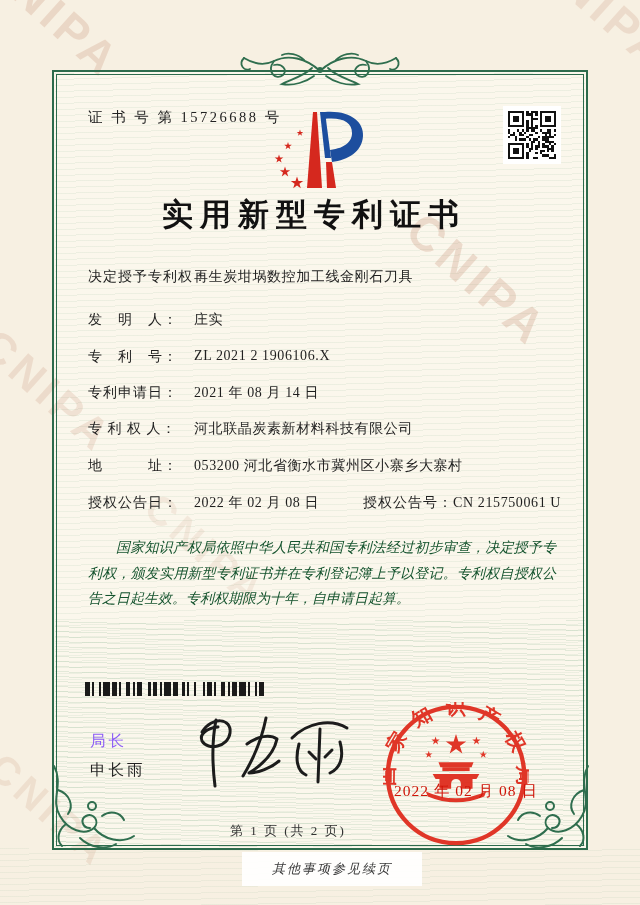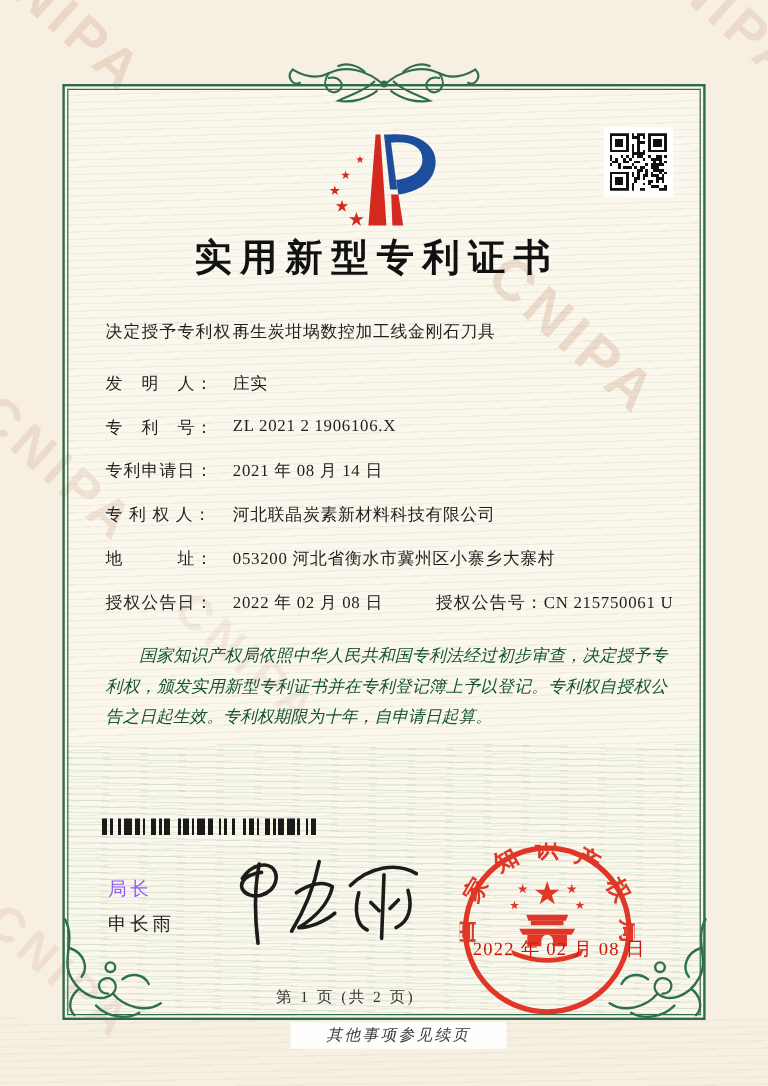--- a/index.html
+++ b/index.html
@@ -70,21 +70,21 @@
   .officer-name{position:absolute;left:90px;top:760px;font-size:15.5px;letter-spacing:3px;color:#222;}
   .signature{position:absolute;left:182px;top:706px;z-index:6;}
 
   .seal{position:absolute;left:383px;top:702px;z-index:6;}
   .seal-date{position:absolute;left:394px;top:781px;z-index:7;font-size:15.5px;
       color:var(--date-red);letter-spacing:1px;white-space:nowrap;}
 
   .page-no{position:absolute;left:0;top:822px;width:576px;text-align:center;
       font-size:13px;letter-spacing:2px;color:#333;}
 
-  .note-band{position:absolute;left:242px;top:852px;width:180px;height:22px;
+  .note-band{position:absolute;left:242px;top:852px;width:180px;height:34px;
       background:rgba(255,255,255,0.92);z-index:6;display:flex;align-items:center;justify-content:center;}
   .note-text{font-size:13px;font-style:italic;letter-spacing:2px;color:#3a3a3a;white-space:nowrap;}
 </style>
 </head>
 <body>
 
 <div class="page">
 
   <div class="inner-bg"></div>
   <div class="guilloche g1"></div>
@@ -136,20 +136,21 @@
       <path d="M50,68 C60,80 78,84 90,76"></path>
       <path d="M36,78 C46,88 62,90 72,84"></path>
       <path d="M22,64 C14,70 12,80 18,86"></path>
       <circle cx="48" cy="46" r="4"></circle>
       <path d="M58,56 C66,50 76,52 80,60"></path>
     </g>
   </svg>
 
   <div class="content">
 
+    <div class="cert-no">证 书 号 第 15726688 号</div>
 
     <svg class="logo" width="130" height="92" viewBox="0 0 130 92">
       <g fill="#d5281e">
         <polygon points="46.0,29.5 46.8,31.9 49.3,31.9 47.3,33.4 48.1,35.8 46.0,34.3 43.9,35.8 44.7,33.4 42.7,31.9 45.2,31.9"></polygon>
         <polygon points="34.0,42.0 34.9,44.8 37.8,44.8 35.5,46.5 36.4,49.2 34.0,47.5 31.6,49.2 32.5,46.5 30.2,44.8 33.1,44.8"></polygon>
         <polygon points="25.0,54.5 26.0,57.6 29.3,57.6 26.6,59.5 27.6,62.6 25.0,60.7 22.4,62.6 23.4,59.5 20.7,57.6 24.0,57.6"></polygon>
         <polygon points="31.0,66.5 32.2,70.3 36.2,70.3 33.0,72.6 34.2,76.4 31.0,74.1 27.8,76.4 29.0,72.6 25.8,70.3 29.8,70.3"></polygon>
         <polygon points="43.0,76.5 44.5,81.0 49.2,81.0 45.4,83.8 46.8,88.3 43.0,85.5 39.2,88.3 40.6,83.8 36.8,81.0 41.5,81.0"></polygon>
         <polygon points="59,12 63,12 68,88 53,88"></polygon>
         <polygon points="72,62 78,62 82,88 73,88"></polygon>

